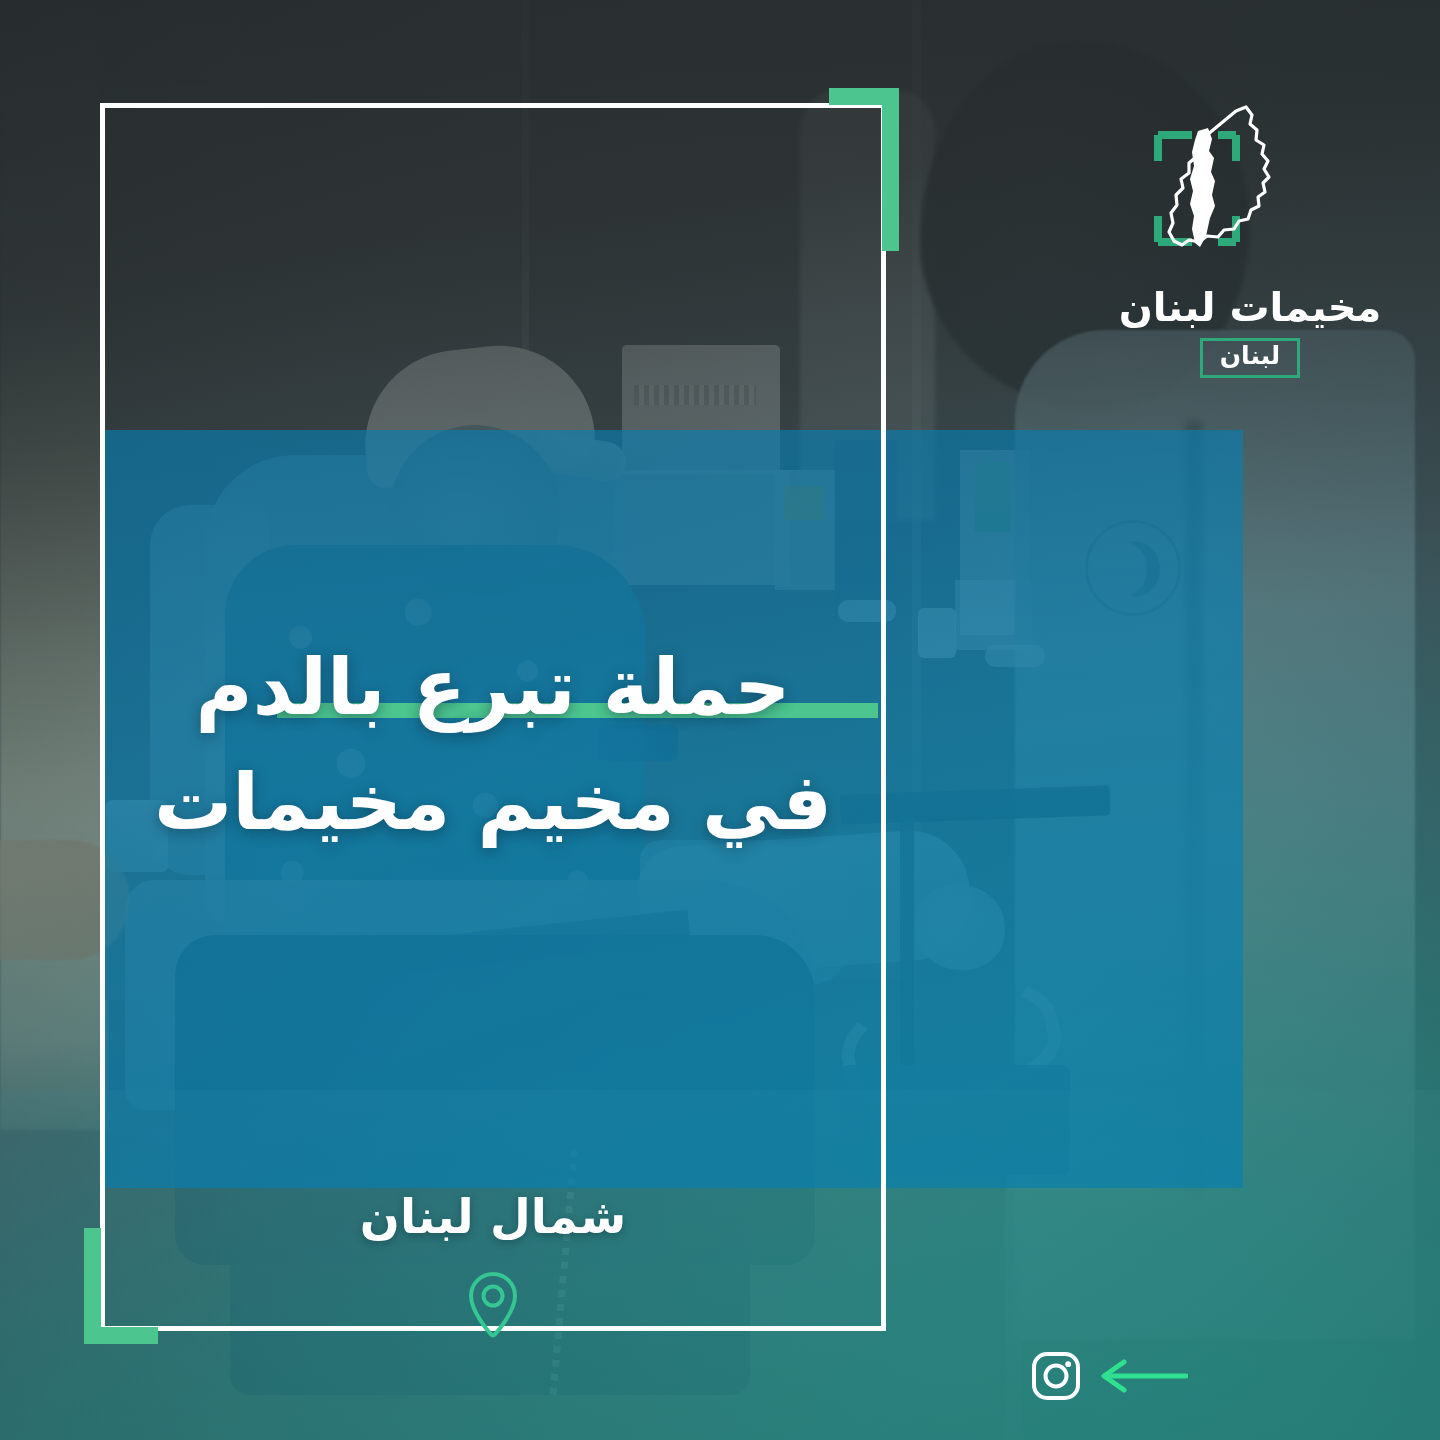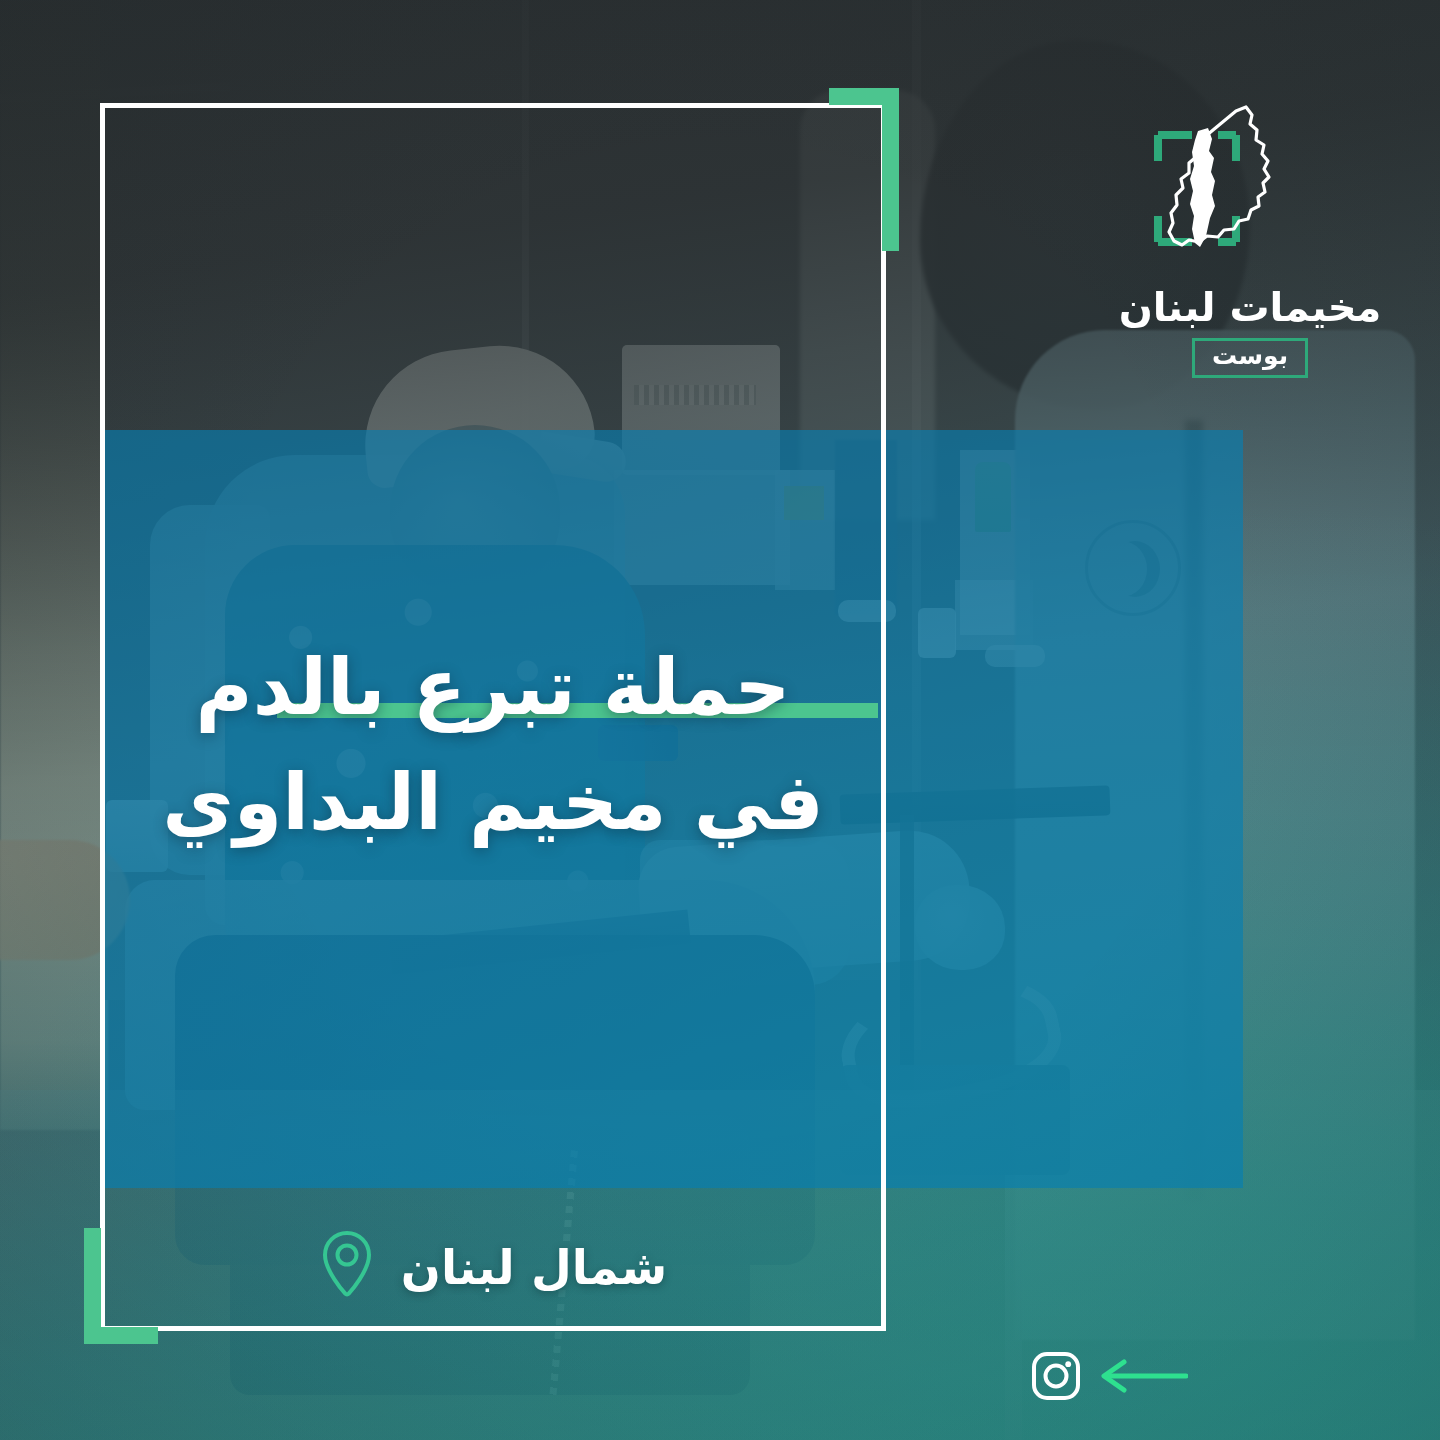--- a/index.html
+++ b/index.html
@@ -525,21 +525,21 @@
   .headline-l1 { position: relative; z-index: 2; }
 
   
   .location {
     position: absolute;
     left: 100px;
     top: 1218px;
     width: 786px;
     height: 98px;
     display: flex;
-    flex-direction: row;
+    flex-direction: column;
     align-items: center;
     justify-content: center;
     gap: 26px;
     direction: rtl;
   }
   .location-text {
     color: #ffffff;
     font-size: 47px;
     font-weight: 700;
     letter-spacing: 1px;
@@ -656,21 +656,21 @@
 
   <div class="blue-band"></div>
 
   <div class="frame"></div>
 
   <div class="corner corner-tr"></div>
   <div class="corner corner-bl"></div>
 
   <div class="headline">
     <span class="headline-line headline-l1">حملة تبرع بالدم</span>
-    <span class="headline-line">في مخيم البداوي</span>
+    <span class="headline-line">في مخيم مخيمات</span>
   </div>
   <div class="headline-underline"></div>
 
   <div class="location">
     <span class="location-text">شمال لبنان</span>
     <span class="pin-icon">
       <svg width="56" height="72" viewBox="0 0 56 72" fill="none" aria-hidden="true">
         <path d="M28 4C15.8 4 6 13.8 6 26c0 15.5 18.3 36.5 20.3 38.7a2.3 2.3 0 0 0 3.4 0C31.7 62.5 50 41.5 50 26 50 13.8 40.2 4 28 4z" stroke="#35c692" stroke-width="4" fill="none"></path>
         <circle cx="28" cy="26" r="9.5" stroke="#35c692" stroke-width="4" fill="none"></circle>
       </svg>
@@ -687,21 +687,21 @@
         <path d="M18 145 h34 M18 145 v-26" stroke="#2ea97a" stroke-width="8" fill="none"></path>
         <path d="M96 145 h-18 M96 145 v-26" stroke="#2ea97a" stroke-width="8" fill="none"></path>
 
         <path d="M96 14 l10 -4 6 8 -2 9 7 6 -1 10 8 5 -2 9 6 7 -4 8 5 8 -6 6 2 9 -7 5 1 9 -8 4 -3 9 -9 2 -5 8 -10 1 -6 7 -11 -1 -8 6 -10 -2 -7 5 -8 -4 -5 -9 4 -9 -2 -10 6 -8 -1 -10 7 -7 -2 -9 8 -6 0 -10 7 -6 1 -9 8 -4 2 -9 z" stroke="#ffffff" stroke-width="3.2" fill="none" stroke-linejoin="round"></path>
 
         <path d="M58 34 l10 -3 4 11 -3 12 5 7 -3 14 4 9 -3 14 3 11 -5 12 -4 18 -6 11 -5 -4 -3 -14 2 -13 -4 -12 3 -13 -3 -12 4 -13 -2 -14 3 -12 z" fill="#ffffff"></path>
       </svg>
     </div>
     <div class="logo-title">مخيمات لبنان</div>
     <div class="logo-sub-wrap">
-      <span class="logo-sub">بوست</span>
+      <span class="logo-sub">لبنان</span>
     </div>
   </div>
 
   <div class="handle">
     <span class="ig-icon">
       <svg width="52" height="52" viewBox="0 0 52 52" fill="none" aria-hidden="true">
         <rect x="4" y="4" width="44" height="44" rx="13" stroke="#ffffff" stroke-width="4" fill="none"></rect>
         <circle cx="26" cy="26" r="10.5" stroke="#ffffff" stroke-width="4" fill="none"></circle>
         <circle cx="38.2" cy="14.2" r="2.9" fill="#ffffff"></circle>
       </svg>

